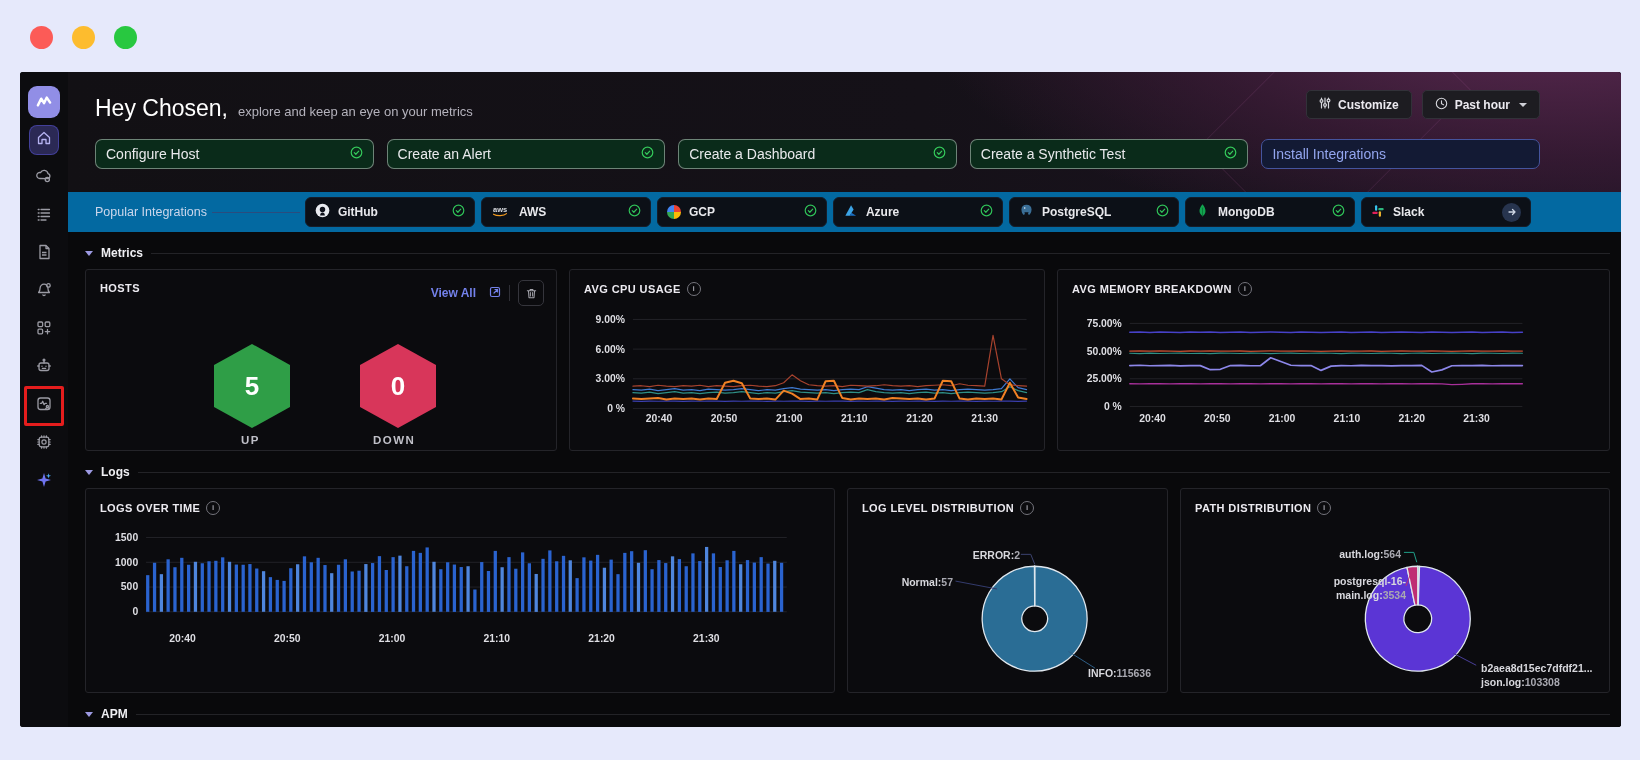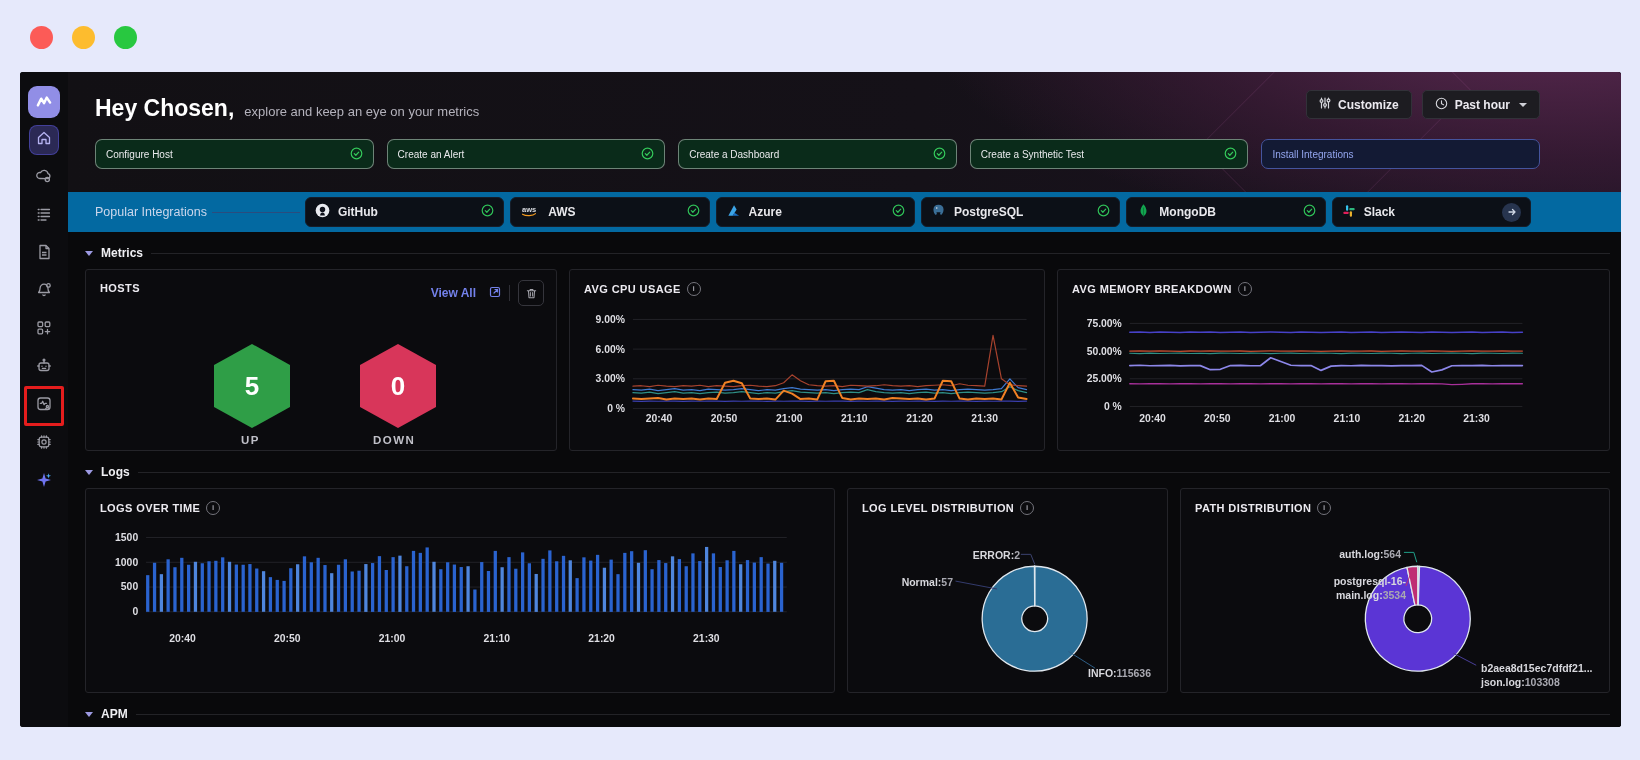--- a/index.html
+++ b/index.html
@@ -11,27 +11,27 @@
   .logo{width:32px;height:32px;border-radius:9px;background:#918ee6;display:flex;align-items:center;justify-content:center;margin-bottom:0}
   .nav{display:flex;flex-direction:column;align-items:center}
   .nav-item{width:28px;height:28px;margin-top:10px;display:flex;align-items:center;justify-content:center;border-radius:7px;position:relative}
   .nav-item:first-child{margin-top:8px}
   .nav-item.active{background:#2b2955;box-shadow:0 0 0 1px #43409a}
   .hl-box{position:absolute;inset:-6px;border:3px solid #e51d1d;border-radius:2px;pointer-events:none}
   main{flex:1;display:flex;flex-direction:column;background:#0a0a0c;min-width:0}
   .hero{position:relative;height:120px;flex:none;background:radial-gradient(860px 320px at 96% -50%, #5e2b54 0%, rgba(72,31,64,.55) 45%, rgba(18,16,20,0) 74%),linear-gradient(90deg,#121014,#151118 55%,#1d1322);padding:0 81px 0 27px;overflow:hidden}
   .hero::after{content:"";position:absolute;right:210px;top:-70px;width:150px;height:230px;border:1px solid rgba(195,105,175,.13);transform:rotate(45deg)}
   .greet-row{display:flex;align-items:baseline;gap:10px;padding-top:23px}
-  h1{font-size:23px;color:#fff;margin:0;font-weight:bold}
+  h1{font-size:23px;color:#fff;margin:0;font-weight:normal}
   .subtitle{font-size:13px;color:#b4b2bc}
   .hdr-actions{position:absolute;top:18px;right:81px;display:flex;gap:10px;z-index:2}
   .hbtn{height:27px;padding:0 12px;background:#1d1c21;border:1px solid #323139;border-radius:5px;color:#eceaf0;font-size:12px;display:flex;align-items:center;gap:7px;font-weight:bold;cursor:pointer}
   .chev{width:0;height:0;border-left:4px solid transparent;border-right:4px solid transparent;border-top:4px solid #cfcfd6;margin-left:2px}
   .qa-row{display:flex;gap:13px;margin-top:17px;position:relative;z-index:2}
-  .qa{flex:1;height:28px;border-radius:7px;background:#0a2b1a;border:1px solid rgba(192,206,196,.55);display:flex;align-items:center;justify-content:space-between;padding:0 10px;color:#e9e9ec;font-size:10px;cursor:pointer}
+  .qa{flex:1;height:28px;border-radius:7px;background:#0a2b1a;border:1px solid rgba(192,206,196,.55);display:flex;align-items:center;justify-content:space-between;padding:0 10px;color:#e9e9ec;font-size:14px;cursor:pointer}
   .qa.alt{background:#131a34;border:1px solid #45549d;color:#93a5ee}
   .intbar{height:40px;background:#0369a1;display:flex;align-items:center;padding:0 90px 0 27px;gap:5px;flex:none}
   .int-label{font-size:12.5px;color:#ccd7ec;white-space:nowrap}
   .int-line{width:88px;height:1px;background:#2b4c7e;flex:none}
   .chips{flex:1;display:flex;gap:6px;min-width:0}
   .chip{flex:1;height:28px;background:#0c1017;border:1px solid #161d29;border-radius:6px;display:flex;align-items:center;gap:8px;padding:0 9px;color:#e8e8ec;font-size:12px;font-weight:bold;cursor:pointer;min-width:0}
   .chip .cl{flex:1;white-space:nowrap;overflow:hidden;font-weight:bold}
   .arrowbtn{width:19px;height:19px;border-radius:50%;background:#27344e;display:flex;align-items:center;justify-content:center;flex:none}
   .content{flex:1;padding:14px 11px 0 17px;background:#09090b}
   .sec{display:flex;align-items:center;gap:8px;margin:0 0 9px 0;height:14px;cursor:pointer}
@@ -226,20 +226,28 @@
                 <circle cx="7" cy="7" r="5.7"></circle>
                 <path d="M4.6 7.2l1.7 1.7 3.1-3.4" stroke-linecap="round" stroke-linejoin="round"></path>
               </svg></span>
         </div>
         <div class="chip">
           <span><svg width="20" height="15" viewBox="0 0 20 15">
                 <text x="2" y="8.5" font-size="7.5" font-weight="bold" fill="#d9dbe0" font-family="Liberation Sans, sans-serif">aws</text>
                 <path d="M2.5 11.2c3.4 2 10.4 2 13-.6" stroke="#f49b1f" stroke-width="1.1" fill="none" stroke-linecap="round"></path>
               </svg></span>
           <span class="cl">AWS</span>
+          <span><svg width="13" height="13" viewBox="0 0 14 14" fill="none" stroke="#2fbf57" stroke-width="1.3">
+                <circle cx="7" cy="7" r="5.7"></circle>
+                <path d="M4.6 7.2l1.7 1.7 3.1-3.4" stroke-linecap="round" stroke-linejoin="round"></path>
+              </svg></span>
+        </div>
+        <div class="chip">
+          <span class="gcp-dot"></span>
+          <span class="cl">GCP</span>
           <span><svg width="13" height="13" viewBox="0 0 14 14" fill="none" stroke="#2fbf57" stroke-width="1.3">
                 <circle cx="7" cy="7" r="5.7"></circle>
                 <path d="M4.6 7.2l1.7 1.7 3.1-3.4" stroke-linecap="round" stroke-linejoin="round"></path>
               </svg></span>
         </div>
         <div class="chip">
           <span><svg width="15" height="15" viewBox="0 0 16 16">
                 <path d="M2.5 13.5 L8.6 2.5 L11.3 6.9 L7.2 13.5 Z" fill="#3ca4e6"></path>
                 <path d="M9 10.5 L14 13.5 H7 Z" fill="#1a6fc4"></path>
               </svg></span>

